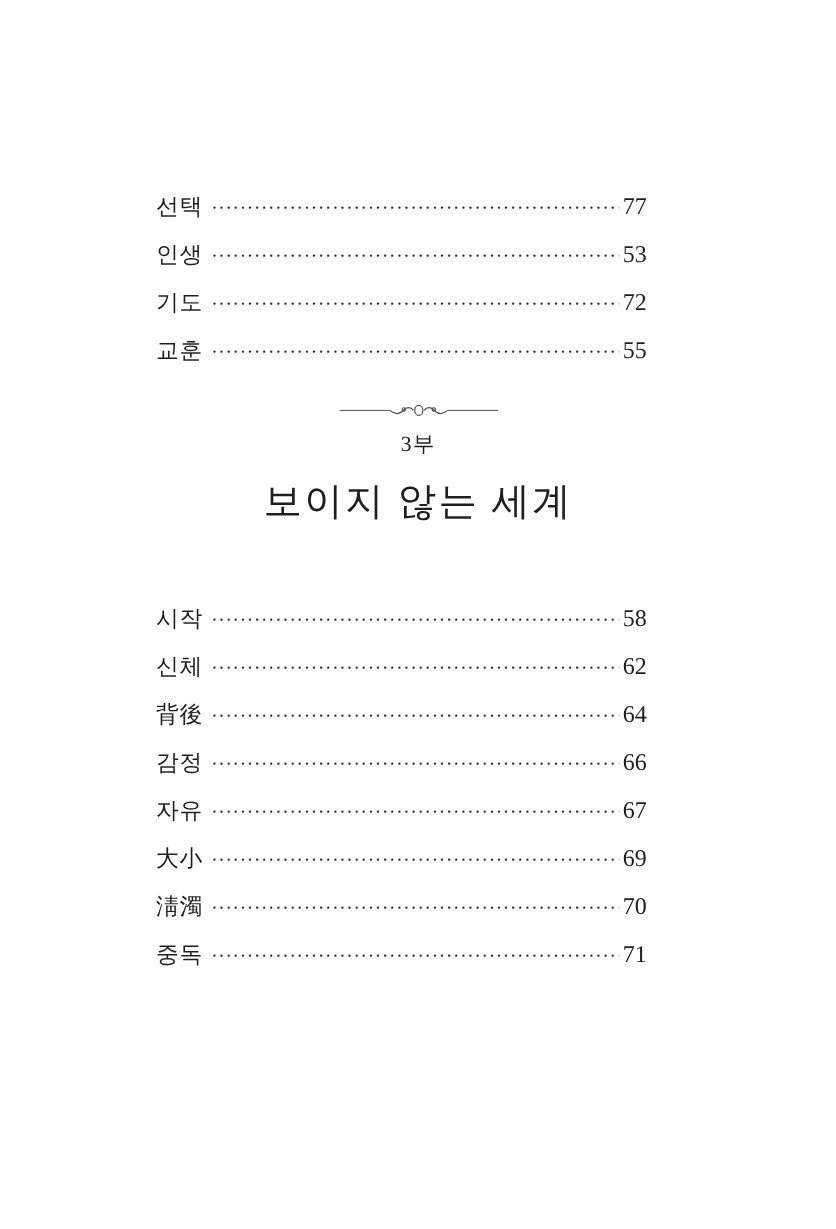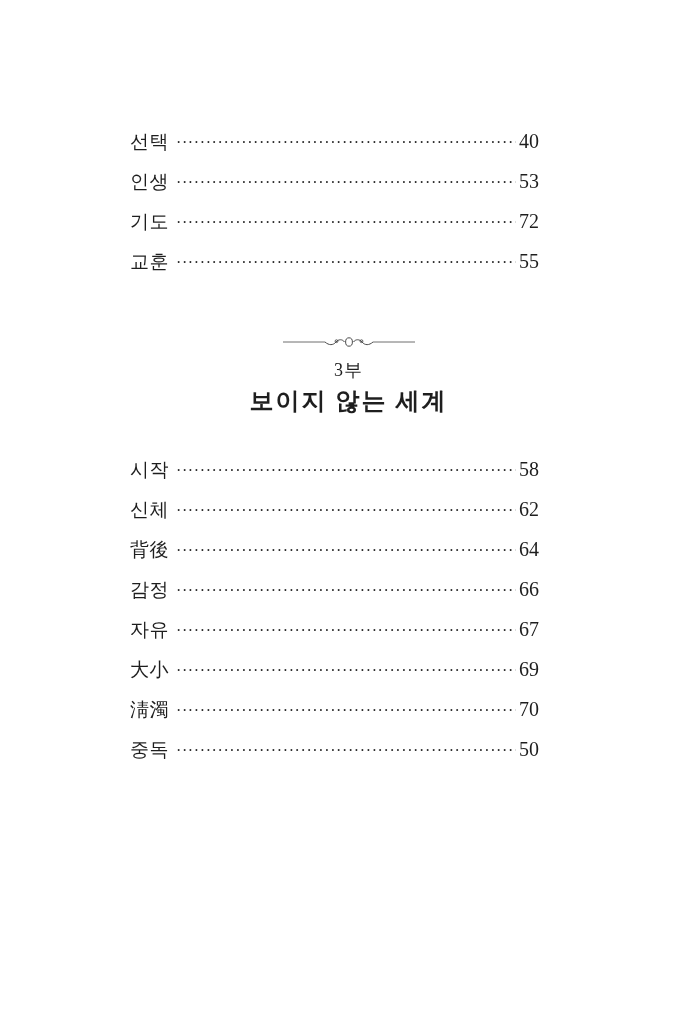--- a/index.html
+++ b/index.html
@@ -26,20 +26,21 @@
     align-items: baseline;
     height: 40px;
     box-sizing: border-box;
     padding-top: 10px;
   }
   .toc-label {
     font-size: 19px;
     letter-spacing: 0.5px;
     white-space: nowrap;
     flex: 0 0 auto;
+    margin-top: 30px;
   }
   .toc-leader {
     flex: 1 1 auto;
     overflow: hidden;
     white-space: nowrap;
     margin: 0 3px 0 7px;
     min-width: 0;
   }
   .toc-leader::after {
     content: "································································································································";
@@ -58,40 +59,40 @@
   }
   .divider-wrap { line-height: 0; }
   .divider-wrap svg { display: inline-block; }
   .part-label {
     margin-top: 9px;
     font-size: 18px;
     font-weight: normal;
     letter-spacing: 1px;
   }
   .part-title {
-    margin: 2px 0 0 0;
-    font-size: 24px;
+    margin: 18px 0 0 0;
+    font-size: 32px;
     line-height: 35px;
-    font-weight: bold;
+    font-weight: normal;
     letter-spacing: 2px;
   }
   .toc-list.second { margin-top: 28px; }
 </style>
 </head>
 <body>
 
 <div class="page">
   <section class="toc">
 
     <div class="toc-list first">
 
         <div class="toc-row">
           <span class="toc-label">선택</span>
           <span class="toc-leader"></span>
-          <span class="toc-page">40</span>
+          <span class="toc-page">77</span>
         </div>
 
         <div class="toc-row">
           <span class="toc-label">인생</span>
           <span class="toc-leader"></span>
           <span class="toc-page">53</span>
         </div>
 
         <div class="toc-row">
           <span class="toc-label">기도</span>
@@ -164,18 +165,18 @@
 
         <div class="toc-row">
           <span class="toc-label">淸濁</span>
           <span class="toc-leader"></span>
           <span class="toc-page">70</span>
         </div>
 
         <div class="toc-row">
           <span class="toc-label">중독</span>
           <span class="toc-leader"></span>
-          <span class="toc-page">50</span>
+          <span class="toc-page">71</span>
         </div>
       </div>
 
   </section>
 </div>
 
 </body></html>

